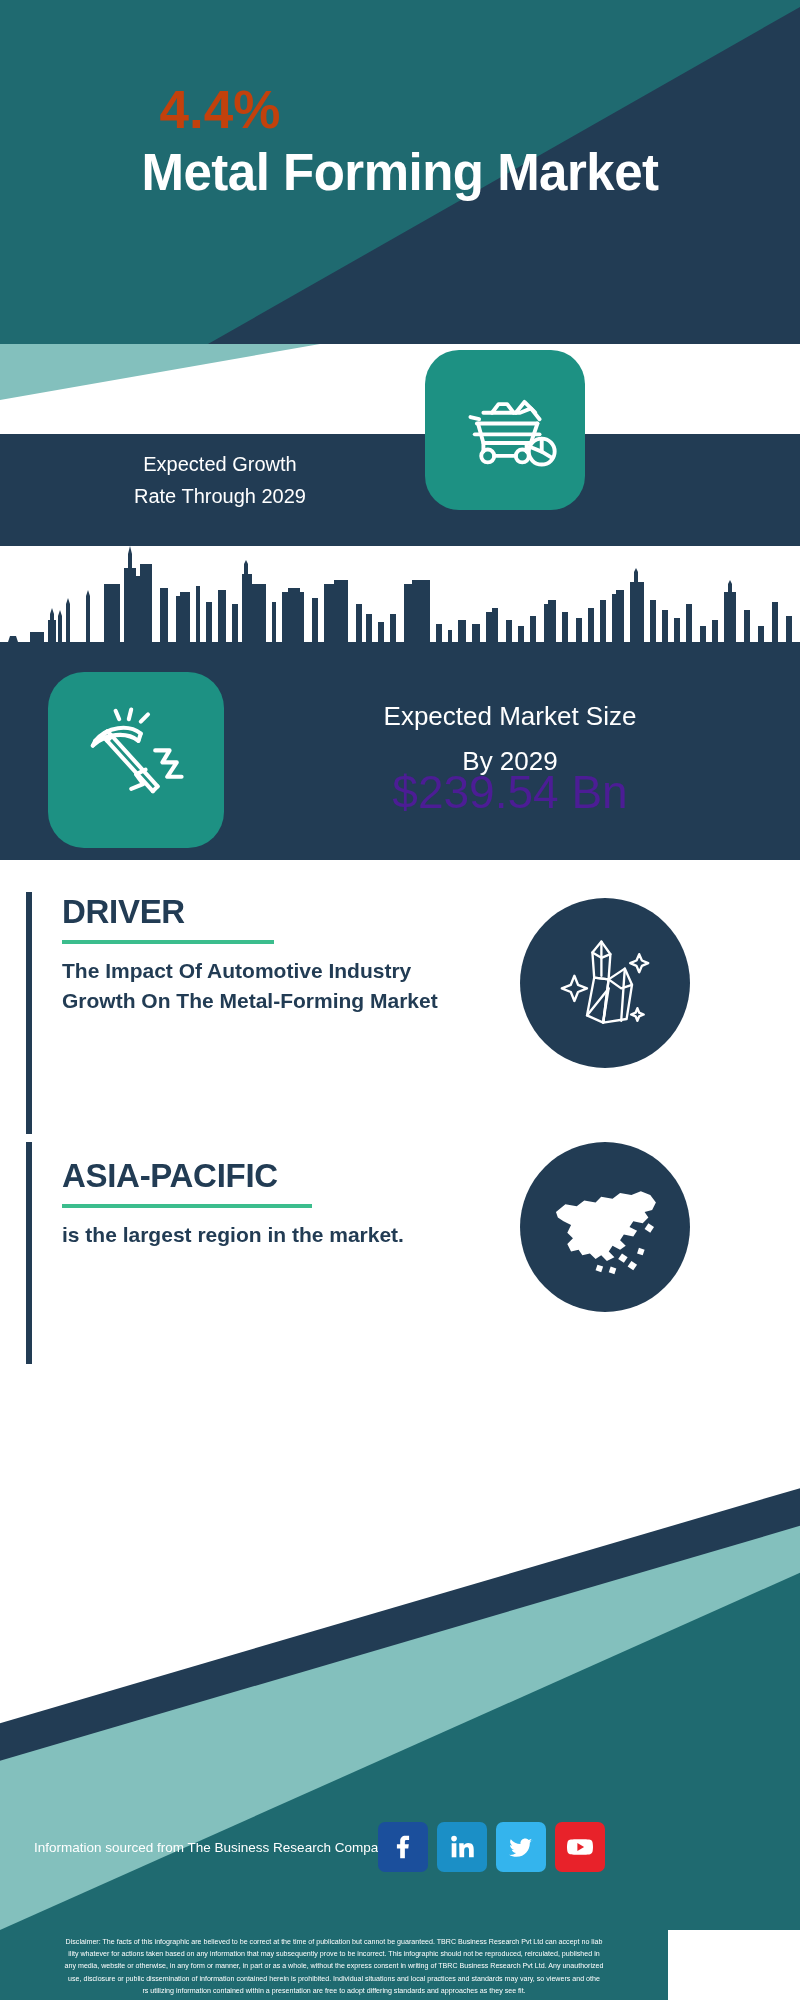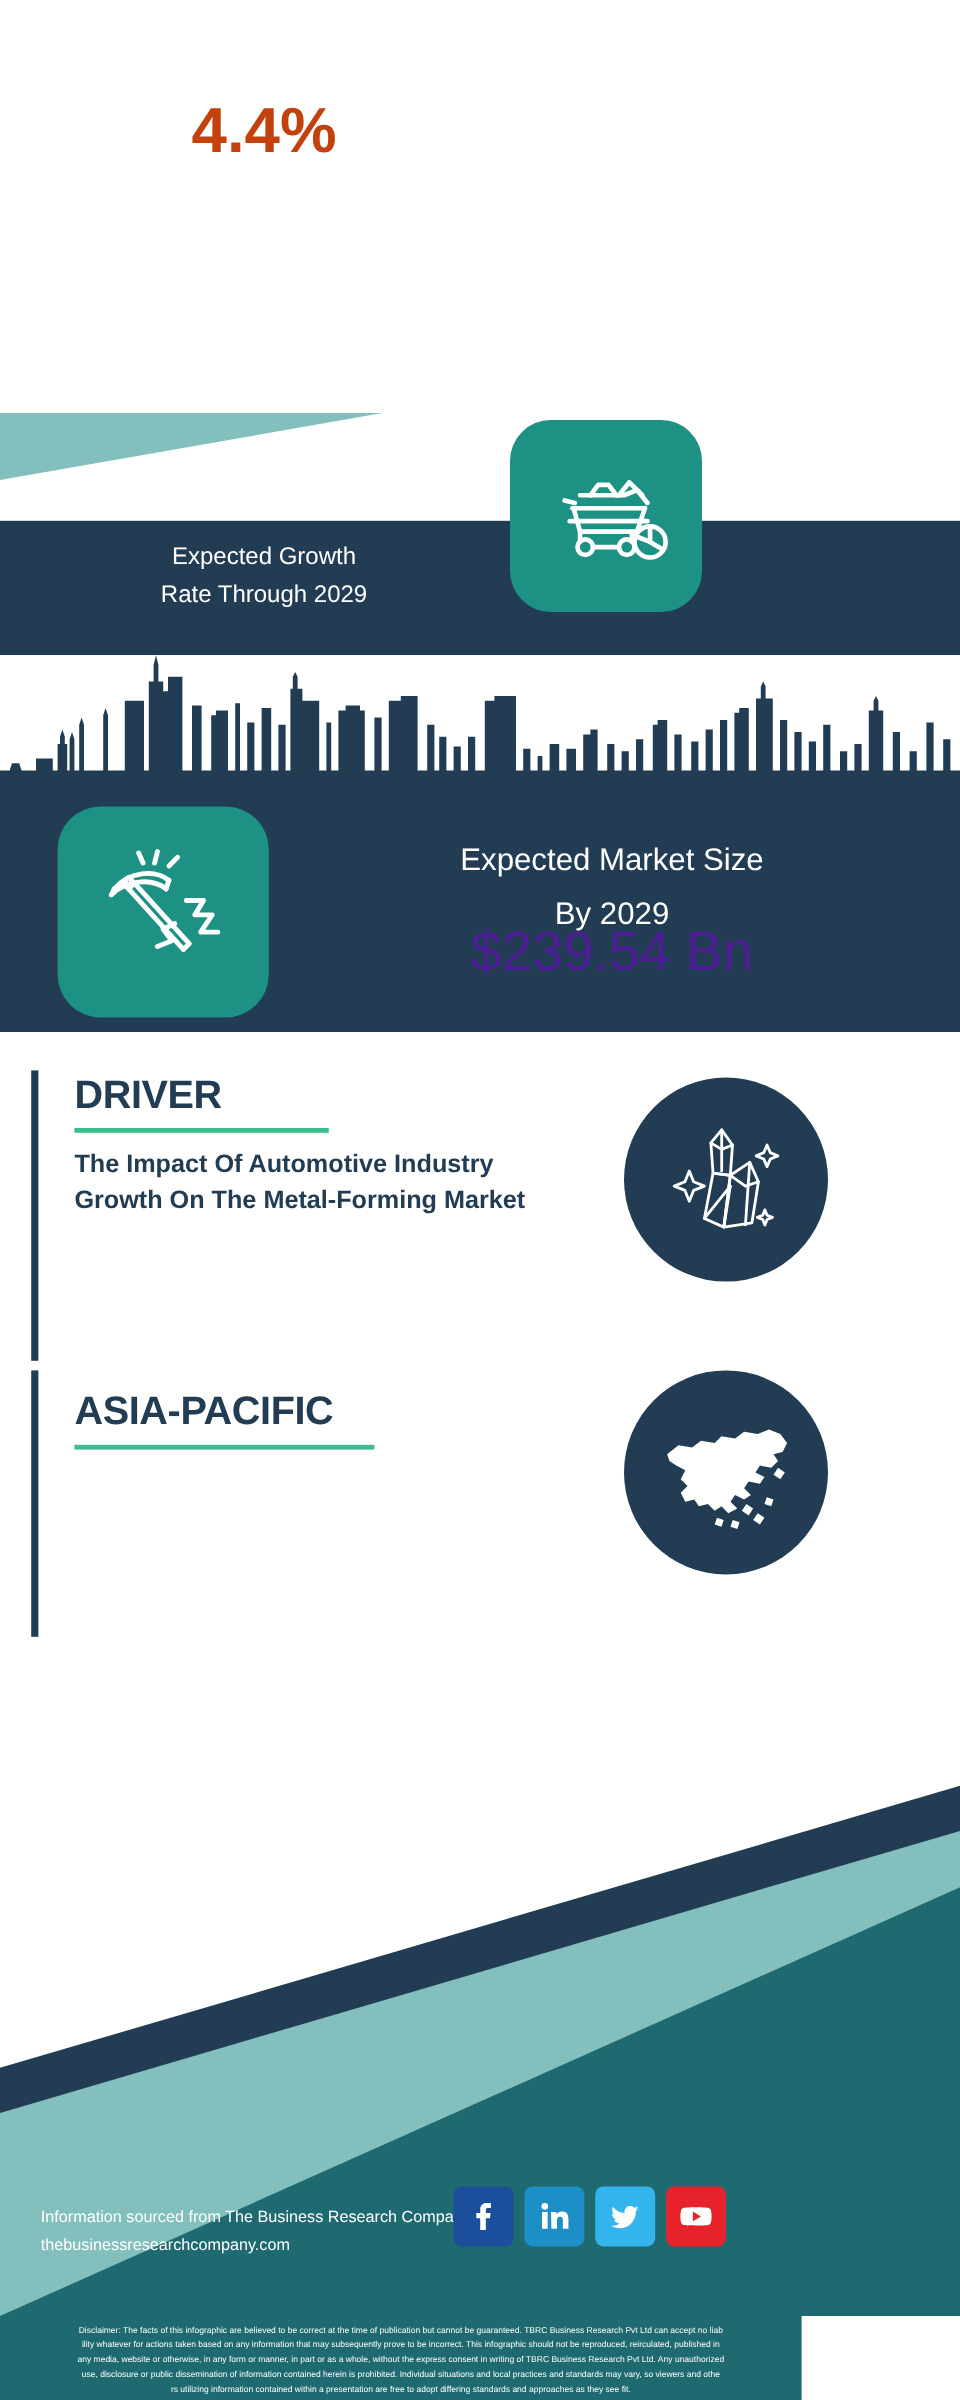--- a/index.html
+++ b/index.html
@@ -150,20 +150,24 @@
     font-size: 7.1px; line-height: 12.2px; text-align: center;
     padding: 6px 10px 0 10px;
   }
   .disc-line { display: block; }
 </style>
 </head>
 <body>
 
 <div id="page">
 
+  <div class="header">
+    <div class="header-diag"></div>
+    <div class="header-title">Metal Forming Market</div>
+  </div>
 
   <div class="gap-band">
     <div class="gap-wedge"></div>
   </div>
 
   <div class="stat1">
     <div class="stat1-text">
       <div class="stat1-label">Expected Growth</div>
       <div class="stat1-label">Rate Through 2029</div>
     </div>
@@ -264,20 +268,21 @@
           <path d="M96 88 L98 93 L103 95 L98 97 L96 102 L94 97 L89 95 L94 93 Z"></path>
         </svg>
       </div>
     </div>
 
     <div class="card" style="top:282px;height:222px;">
       <div class="card-bar"></div>
       <div class="card-body" style="top:14px;">
         <div class="card-title">ASIA-PACIFIC</div>
         <div class="card-rule" style="width:250px;"></div>
+        <div class="card-text">is the largest region in the market.</div>
       </div>
       <div class="card-circle" style="left:494px;top:0px;">
         <svg width="132" height="132" viewBox="0 0 140 140" fill="#ffffff" stroke="none">
           <path d="M18 54 L28 46 L40 48 L48 42 L60 44 L66 38 L78 40 L86 34 L98 36 L108 32
           L118 36 L124 44 L120 52 L112 54 L116 60 L110 66 L100 64 L96 70 L104 74 L100 80
           L90 78 L86 84 L92 90 L86 94 L78 90 L74 96 L80 102 L72 106 L66 100 L60 104 L54 98
           L46 100 L42 94 L34 96 L30 88 L36 82 L30 76 L34 68 L26 64 L20 60 Z"></path>
           <path d="M88 98 L94 102 L90 108 L84 104 Z"></path>
           <path d="M98 106 L104 110 L100 116 L94 112 Z"></path>
           <path d="M76 112 L82 114 L80 120 L74 118 Z"></path>
@@ -290,21 +295,20 @@
 
   </div>
 
   <div class="footer">
     <div class="footer-navy2"></div>
     <div class="footer-teal-light"></div>
     <div class="footer-teal-dark"></div>
 
     <div class="footer-src">
       <div>Information sourced from The Business Research Company</div>
-      <div>thebusinessresearchcompany.com</div>
     </div>
 
     <div class="social-row">
       <div class="social" style="background:#1b4f9c">
         <svg width="30" height="30" viewBox="0 0 32 32" fill="#ffffff">
           <path d="M19.5 8.5h3V4h-4c-3.3 0-5.5 2.2-5.5 5.6V13H9.5v4.6H13V28h5V17.6h3.6l.6-4.6H18v-2.7c0-1.1.4-1.8 1.5-1.8z"></path>
         </svg>
       </div>
       <div class="social" style="background:#1b8fc6">
         <svg width="30" height="30" viewBox="0 0 32 32" fill="#ffffff">

